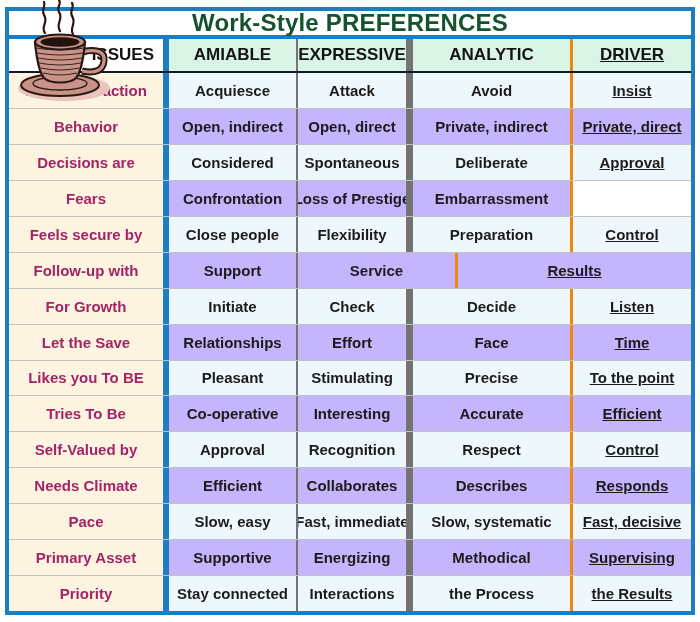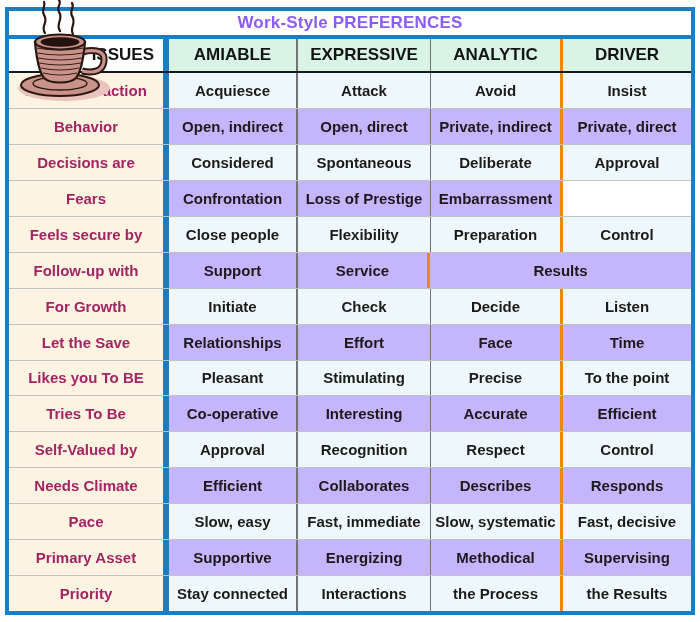--- a/index.html
+++ b/index.html
@@ -8,21 +8,21 @@
 
   .table-frame {
     position:absolute; left:5px; top:7px; width:690px; height:608px;
     box-sizing:border-box; border:4px solid #1b7ec2; background:#ffffff;
     display:flex; flex-direction:column;
   }
 
   .title-bar {
     height:24px; flex:0 0 auto; display:flex; align-items:center; justify-content:center;
     background:#ffffff; border-bottom:4px solid #1b7ec2;
-    font-size:17px; font-weight:bold; color:#8b5cf6; letter-spacing:0.2px;
+    font-size:24px; font-weight:bold; color:#14532d; letter-spacing:0.2px;
   }
 
   .header-row {
     height:32px; flex:0 0 auto; display:flex; border-bottom:2px solid #0e1b22;
   }
   .hcell {
     display:flex; align-items:center; justify-content:center;
     font-size:17px; font-weight:bold; color:#141414; background:#d9f4e4;
     box-sizing:border-box;
   }
@@ -32,23 +32,23 @@
   .row { flex:1 1 auto; display:flex; border-bottom:1px solid #bfc3c4; }
   .row:last-child { border-bottom:none; }
 
   .cell {
     display:flex; align-items:center; justify-content:center;
     font-size:15px; font-weight:bold; color:#1b1b1b; box-sizing:border-box;
     white-space:nowrap; overflow:hidden;
   }
   .col-issue      { width:160px; border-right:6px solid #1b7ec2; }
   .col-amiable    { width:129px; border-right:2px solid #737373; }
-  .col-expressive { width:133px; border-right:1px solid #737373; }
-  .col-analytic   { width:132px; border-right:3px solid #ef860d; }
-  .col-driver     { flex:1 1 auto; }
+  .col-expressive { width:115px; border-right:7px solid #737373; }
+  .col-analytic   { width:160px; border-right:3px solid #ef860d; }
+  .col-driver     { flex:1 1 auto;text-decoration:underline; }
 
   .cell.col-issue { background:#fcf4e1; color:#a32364; }
   .row.odd  .val  { background:#eef7fb; }
   .row.even .val  { background:#c4b5fd; }
 
   .coffee-art { position:absolute; left:6px; top:0; width:128px; height:104px; z-index:5; pointer-events:none; }
 </style>
 </head>
 <body>
 

